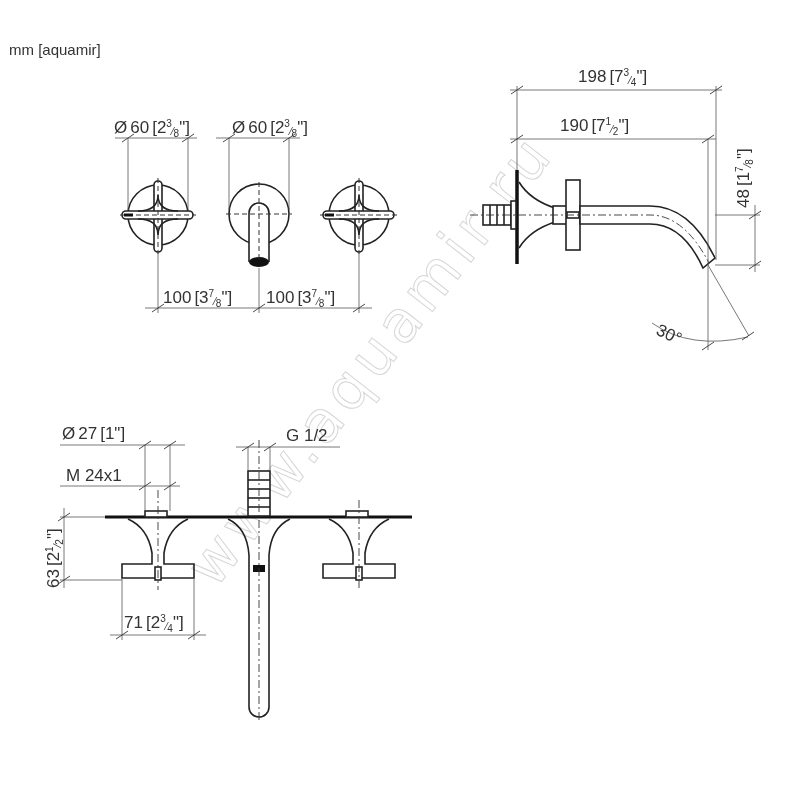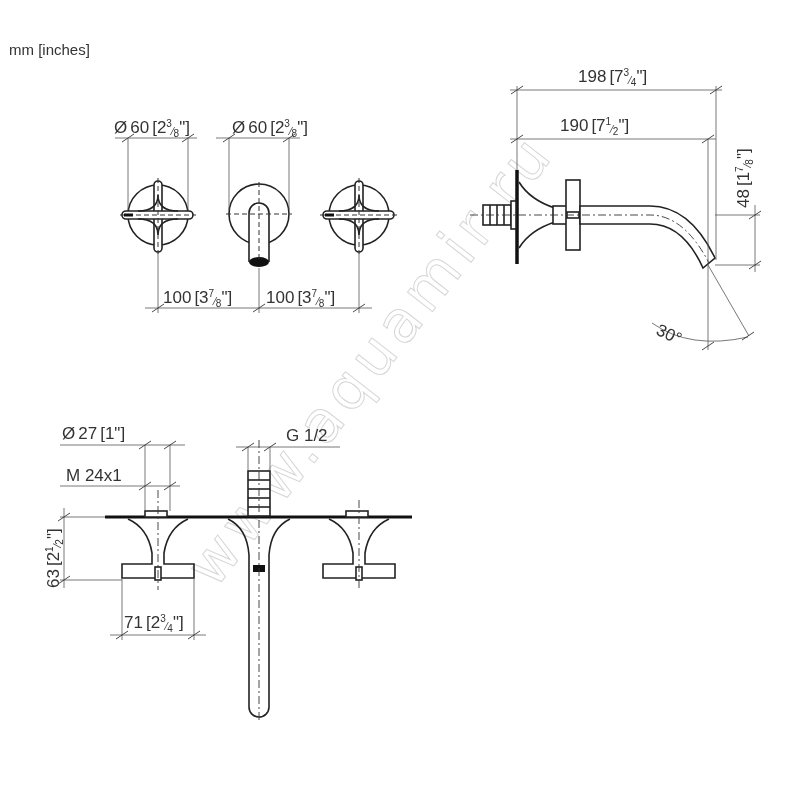--- a/index.html
+++ b/index.html
@@ -12,21 +12,21 @@
   .cl { stroke:#333; stroke-width:0.9; fill:none; stroke-dasharray:8 3 2 3; }
   .dash { stroke:#333; stroke-width:1; fill:none; stroke-dasharray:5 3; }
   .txt { font-family:"Liberation Sans", sans-serif; font-size:17px; fill:#333; }
   .txt-s { font-family:"Liberation Sans", sans-serif; font-size:10px; fill:#333; }
   .unit { position:absolute; left:9px; top:41px; font-size:15px; color:#333; font-family:"Liberation Sans", sans-serif; }
   .wm { font-family:"DejaVu Sans", sans-serif; font-size:58px; fill:none; stroke:#d6d6d6; stroke-width:1; letter-spacing:6px; }
 </style>
 </head>
 <body>
 
-<div class="unit">mm [inches]</div>
+<div class="unit">mm [aquamir]</div>
 
 <svg width="800" height="800" viewBox="0 0 800 800">
   <defs>
     <g id="tick">
         <line x1="-6" y1="4" x2="6" y2="-4" stroke="#333" stroke-width="0.9"></line>
       </g>
   </defs>
 
   <text class="wm" transform="translate(215,590) rotate(-52)">www.aquamir.ru</text>
 

